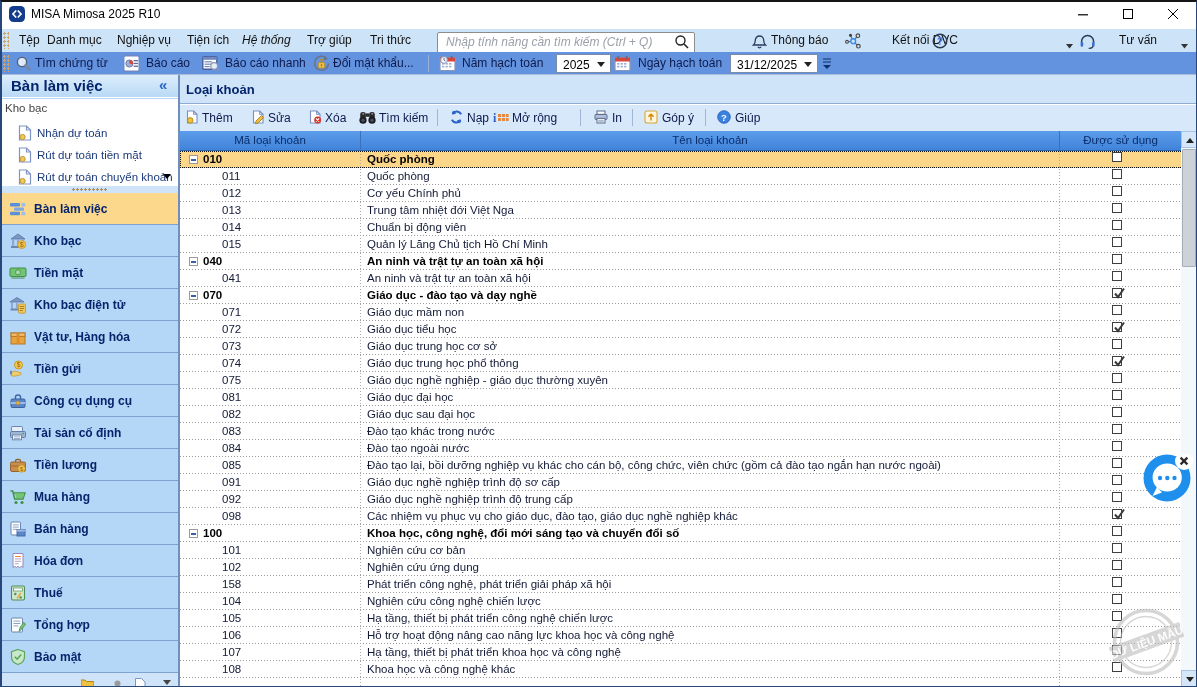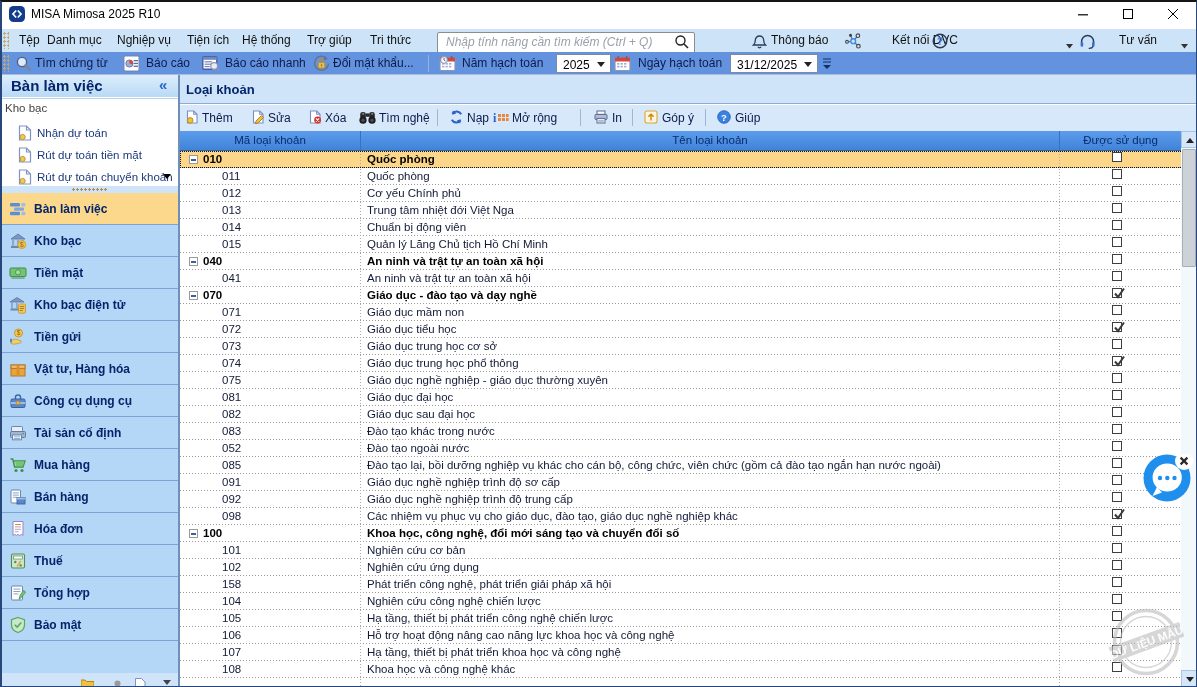--- a/index.html
+++ b/index.html
@@ -103,21 +103,21 @@
         <path d="M0 0 L10 10 M10 0 L0 10" stroke="#000" stroke-width="1"></path>
       </svg>
     </span>
 </div>
 <div id="menubar">
   <span style="position:absolute; left:3px; top:3px; width:6px; height:17px; background-image:radial-gradient(circle at 1.5px 1.5px, #caa66a 1.1px, transparent 1.3px); background-size:4px 4px;"></span>
   <span class="mi" style="left:19px;">Tệp</span>
   <span class="mi" style="left:47px;">Danh mục</span>
   <span class="mi" style="left:117px;">Nghiệp vụ</span>
   <span class="mi" style="left:187px;">Tiện ích</span>
-  <span class="mi" style="left:242px;">Hệ thống</span>
+  <span class="mi" style="left:242px;font-style:italic;">Hệ thống</span>
   <span class="mi" style="left:307px;">Trợ giúp</span>
   <span class="mi" style="left:370px;">Tri thức</span>
   <span id="search">
       <span class="ph">Nhập tính năng cần tìm kiếm (Ctrl + Q)</span>
     <svg width="16" height="16" viewBox="0 0 16 16">
         <circle cx="6.5" cy="6.5" r="4.5" fill="none" stroke="#222" stroke-width="1.4"></circle>
         <path d="M10 10 l4 4" stroke="#222" stroke-width="1.6"></path>
       </svg>
     </span>
   <span class="mi" style="left:752px; top:5px;"><svg width="15" height="16" viewBox="0 0 15 16" style="">
@@ -301,54 +301,64 @@
             <rect x="1.5" y="12.5" width="13" height="2" fill="#6d87b3"></rect>
             <rect x="9.5" y="8" width="7" height="9.2" rx="1" fill="#f2c75a" stroke="#c1962e" stroke-width=".8"></rect>
             <rect x="10.8" y="10" width="4.4" height="1" fill="#a97c1d"></rect>
             <rect x="10.8" y="12" width="4.4" height="1" fill="#a97c1d"></rect>
             <rect x="10.8" y="14" width="3" height="1" fill="#a97c1d"></rect>
           </svg></span>
         <span class="nlbl">Kho bạc điện tử</span>
       </div>
 <div class="nav">
         <span class="nico"><svg width="18" height="18" viewBox="0 0 18 18" style="">
+            <rect x="2" y="5" width="14" height="11" fill="#e8a33d" stroke="#b5762a" stroke-width="1"></rect>
+            <rect x="2" y="5" width="14" height="3.4" fill="#f0bd6e" stroke="#b5762a" stroke-width="1"></rect>
+            <rect x="7.6" y="5" width="2.8" height="11" fill="#d98f2b"></rect>
+          </svg></span>
+        <span class="nlbl">Vật tư, Hàng hóa</span>
+      </div>
+<div class="nav">
+        <span class="nico"><svg width="18" height="18" viewBox="0 0 18 18" style="">
             <circle cx="9.5" cy="5" r="4" fill="#f5c84f" stroke="#c89a2a" stroke-width="1"></circle>
             <text x="9.5" y="7.4" font-size="6.5" text-anchor="middle" fill="#8a6310" font-family="Liberation Sans">$</text>
             <path d="M2 13 q3 -3 6 -1.5 l4 1.5 q1.5 .8 -0.3 1.8 l-5 1.2 q-2.5 .5 -4.7 -.5 Z" fill="#f0cd6a" stroke="#c19a3e" stroke-width=".8"></path>
             <rect x="1" y="10.5" width="2" height="4" rx=".8" fill="#5b87c9"></rect>
           </svg></span>
         <span class="nlbl">Tiền gửi</span>
-      </div>
-<div class="nav">
-        <span class="nico"><svg width="18" height="18" viewBox="0 0 18 18" style="">
-            <rect x="2" y="5" width="14" height="11" fill="#e8a33d" stroke="#b5762a" stroke-width="1"></rect>
-            <rect x="2" y="5" width="14" height="3.4" fill="#f0bd6e" stroke="#b5762a" stroke-width="1"></rect>
-            <rect x="7.6" y="5" width="2.8" height="11" fill="#d98f2b"></rect>
-          </svg></span>
-        <span class="nlbl">Vật tư, Hàng hóa</span>
       </div>
 <div class="nav">
         <span class="nico"><svg width="18" height="18" viewBox="0 0 18 18" style="">
             <rect x="2" y="7" width="14" height="8.5" rx="1.2" fill="#5b87c9" stroke="#3a62a0" stroke-width="1"></rect>
             <path d="M6.5 7 v-2 a2.5 2 0 0 1 5 0 v2" fill="none" stroke="#3a62a0" stroke-width="1.4"></path>
             <rect x="2" y="10" width="14" height="2" fill="#9dbbe4"></rect>
             <rect x="7.4" y="9.2" width="3.2" height="3.4" rx=".6" fill="#e8b64b" stroke="#b5862a" stroke-width=".7"></rect>
           </svg></span>
         <span class="nlbl">Công cụ dụng cụ</span>
       </div>
 <div class="nav">
         <span class="nico"><svg width="18" height="18" viewBox="0 0 18 18" style="">
             <rect x="2.5" y="2.5" width="11" height="5" rx=".8" fill="#e7eef8" stroke="#6b85ad" stroke-width="1"></rect>
             <rect x="1.5" y="7.5" width="15" height="6" rx="1" fill="#9fb6d6" stroke="#5f7ba6" stroke-width="1"></rect>
             <rect x="3.5" y="11" width="9" height="4.8" fill="#fff" stroke="#6b85ad" stroke-width="1"></rect>
             <rect x="4.8" y="12.4" width="6.4" height=".9" fill="#8aa3c6"></rect>
             <rect x="4.8" y="14" width="6.4" height=".9" fill="#8aa3c6"></rect>
             <circle cx="14.2" cy="9.6" r=".9" fill="#4d9e4f"></circle>
           </svg></span>
         <span class="nlbl">Tài sản cố định</span>
+      </div>
+<div class="nav">
+        <span class="nico"><svg width="18" height="18" viewBox="0 0 18 18" style="">
+            <rect x="1.5" y="6" width="15" height="9.5" rx="1.4" fill="#c98e4e" stroke="#96632f" stroke-width="1"></rect>
+            <path d="M6.5 6 v-1.2 a1.5 1.5 0 0 1 1.5 -1.3 h2 a1.5 1.5 0 0 1 1.5 1.3 V6" fill="none" stroke="#96632f" stroke-width="1.3"></path>
+            <rect x="1.5" y="9.2" width="15" height="1.6" fill="#b0763a"></rect>
+            <circle cx="12.6" cy="12.6" r="3.6" fill="#f2c24e" stroke="#c89a2a" stroke-width=".8"></circle>
+            <text x="12.6" y="15" font-size="6" text-anchor="middle" fill="#8a6310" font-family="Liberation Sans">$</text>
+          </svg></span>
+        <span class="nlbl">Tiền lương</span>
       </div>
 <div class="nav">
         <span class="nico"><svg width="18" height="18" viewBox="0 0 18 18" style="">
             <path d="M1.5 3 h2.2 l2 8 h8.2 l2 -6 H5" fill="none" stroke="#3f9143" stroke-width="1.5"></path>
             <path d="M5.9 5.2 h9.6 l-1.6 5 H7.1 Z" fill="#74c476"></path>
             <circle cx="7" cy="14.5" r="1.6" fill="#3f9143"></circle>
             <circle cx="13" cy="14.5" r="1.6" fill="#3f9143"></circle>
           </svg></span>
         <span class="nlbl">Mua hàng</span>
       </div>
@@ -444,21 +454,21 @@
           <rect x="1.2" y="2" width="5.6" height="7" rx="2.4" fill="#2b2b2b"></rect>
           <rect x="10.2" y="2" width="5.6" height="7" rx="2.4" fill="#2b2b2b"></rect>
           <circle cx="4" cy="10.2" r="3.6" fill="#1d1d1d"></circle>
           <circle cx="13" cy="10.2" r="3.6" fill="#1d1d1d"></circle>
           <rect x="6.6" y="3.4" width="3.8" height="3.4" fill="#2b2b2b"></rect>
           <circle cx="4.2" cy="3.8" r="1" fill="#8a8a8a"></circle>
           <circle cx="13.2" cy="3.8" r="1" fill="#8a8a8a"></circle>
           <circle cx="4" cy="10.2" r="1.7" fill="#4a4a66"></circle>
           <circle cx="13" cy="10.2" r="1.7" fill="#4a4a66"></circle>
         </svg></span>
-      <span class="ti" style="left:199px;">Tìm nghệ</span>
+      <span class="ti" style="left:199px;">Tìm kiếm</span>
     <span class="sep" style="left:257px;"></span>
     <span class="ico" style="left:269px;"><svg width="15" height="14" viewBox="0 0 15 14" style="">
           <path d="M12.2 4.2 A5.2 5.2 0 0 0 3.4 3.6" fill="none" stroke="#2a60c8" stroke-width="2"></path>
           <path d="M2.8 9.8 A5.2 5.2 0 0 0 11.6 10.4" fill="none" stroke="#2a60c8" stroke-width="2"></path>
           <path d="M3.8 0.6 l-.6 4.2 4-1.2 Z" fill="#2a60c8"></path>
           <path d="M11.2 13.4 l.6-4.2 -4 1.2 Z" fill="#2a60c8"></path>
         </svg></span>
       <span class="ti" style="left:287px;">Nạp</span>
     <span class="ico" style="left:313px;"><svg width="16" height="14" viewBox="0 0 16 14" style="">
           <text x="0" y="11.5" font-size="12" font-weight="bold" fill="#2a60c8" font-family="Liberation Serif">i</text>
@@ -663,21 +673,21 @@
         <div class="c1">
           <span class="codec">083</span>
         </div>
         <div class="c2">Đào tạo khác trong nước</div>
         <div class="c3">
           <span class="cb"></span>
         </div>
       </div>
 <div class="row">
         <div class="c1">
-          <span class="codec">052</span>
+          <span class="codec">084</span>
         </div>
         <div class="c2">Đào tạo ngoài nước</div>
         <div class="c3">
           <span class="cb"></span>
         </div>
       </div>
 <div class="row">
         <div class="c1">
           <span class="codec">085</span>
         </div>

